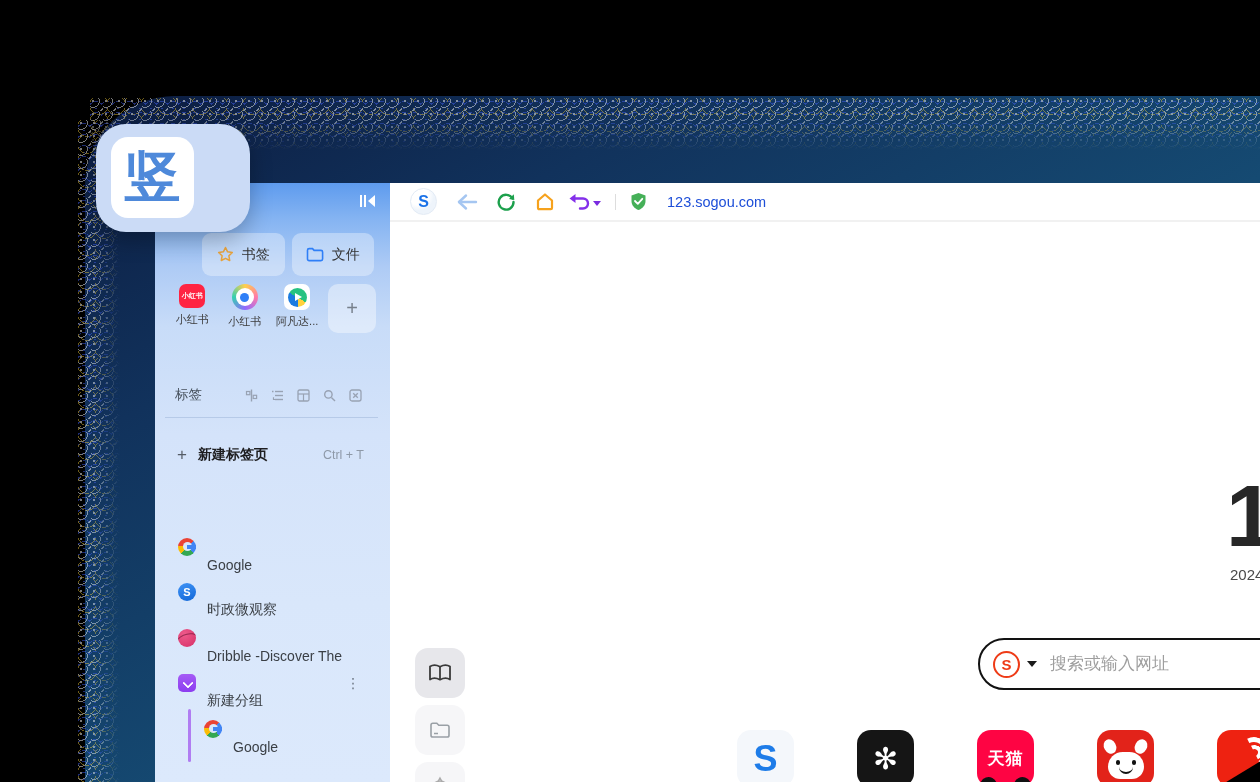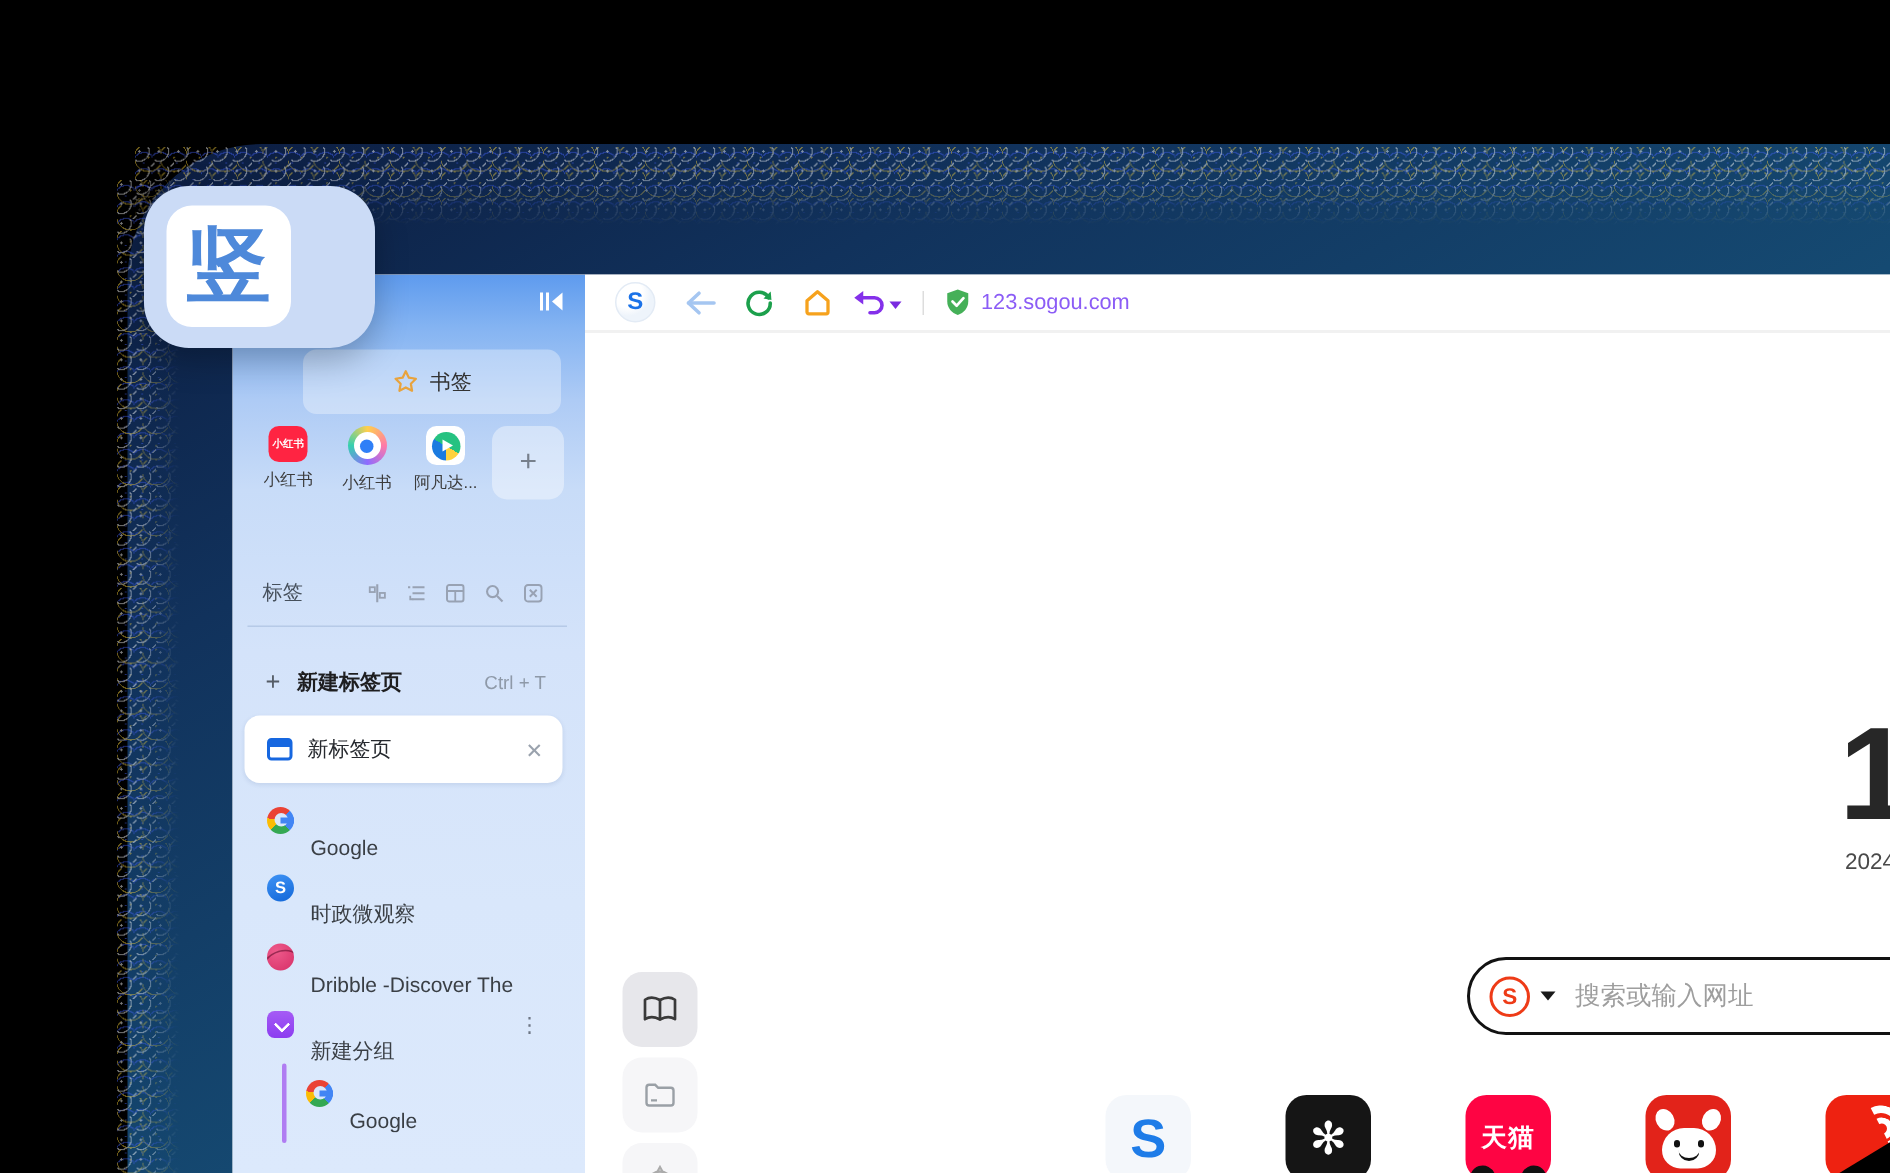--- a/index.html
+++ b/index.html
@@ -115,21 +115,21 @@
   .toolbar { height: 39px; flex: none; display: flex; align-items: center; border-bottom: 2px solid #f1f1f1; }
   .t-logo { width: 27px; height: 27px; border-radius: 50%; margin: 0 15px 0 20px;
     background: radial-gradient(circle at 30% 25%, #ffffff 0 38%, #eef4fb 60%); border: 1px solid #e3ebf5;
     display: flex; align-items: center; justify-content: center; color: #1b72e8; font-weight: 800; font-size: 16px; cursor: pointer; }
   .t-btn { border: none; background: none; display: flex; align-items: center; justify-content: center;
     width: 30px; height: 30px; margin-right: 9px; cursor: pointer; }
   .t-undo-wrap { display: flex; align-items: center; margin-right: 8px; cursor: pointer; }
   .caret-down { width: 0; height: 0; border-left: 4px solid transparent; border-right: 4px solid transparent;
     border-top: 5px solid #7a2be0; margin-left: 2px; margin-top: 3px; }
   .t-divider { width: 1px; height: 16px; background: #ddd; margin: 0 14px 0 6px; }
-  .url-text { font-size: 14.5px; color: #8b5cf6; margin-left: 7px; white-space: nowrap; }
+  .url-text { font-size: 14.5px; color: #1d4ed8; margin-left: 20px; white-space: nowrap; }
 
   
   .content { position: relative; flex: 1; background: #fff; }
   .float-col { position: absolute; left: 25px; top: 426px; display: flex; flex-direction: column; gap: 7px; }
   .fbtn { width: 50px; height: 50px; border-radius: 13px; background: #f6f6f8;
     display: flex; align-items: center; justify-content: center; cursor: pointer; border: none; }
   .fbtn.active { background: #e7e7eb; }
 
   .clock-digit { position: absolute; left: 836px; top: 250px; font-size: 88px; font-weight: 700;
     color: #272727; letter-spacing: -2px; line-height: 1; }
@@ -197,20 +197,26 @@
         </svg>
       </div>
 
       <div class="side-tabs">
         <div class="side-tab">
           <svg width="17" height="17" viewBox="0 0 17 17">
             <path d="M8.5 1.5l2.1 4.3 4.7.7-3.4 3.3.8 4.7-4.2-2.2-4.2 2.2.8-4.7L1.7 6.5l4.7-.7z" fill="none" stroke="#e8a33d" stroke-width="1.5" stroke-linejoin="round"></path>
           </svg>
           <span>书签</span>
         </div>
+        <div class="side-tab">
+          <svg width="18" height="15" viewBox="0 0 18 15">
+            <path d="M1.5 3.2c0-.9.7-1.6 1.6-1.6h3.4l1.6 1.8h6.9c.9 0 1.6.7 1.6 1.6v7c0 .9-.7 1.6-1.6 1.6H3.1c-.9 0-1.6-.7-1.6-1.6z" fill="none" stroke="#2f7ff7" stroke-width="1.6"></path>
+          </svg>
+          <span>文件</span>
+        </div>
       </div>
 
       <div class="bm-row">
         <div class="bm-tile">
           <div class="xh-icon">小红书</div>
           <div class="bm-label">小红书</div>
         </div>
         <div class="bm-tile">
           <div class="ring-icon">
             <div class="ring-in">
@@ -263,25 +269,20 @@
       </div>
 
       <div class="side-divider"></div>
 
       <div class="newtab-row">
         <span class="newtab-plus">+</span>
         <span class="newtab-label">新建标签页</span>
         <span class="newtab-shortcut">Ctrl + T</span>
       </div>
 
-      <div class="active-card">
-        <span class="win-icon"></span>
-        <span class="active-label">新标签页</span>
-        <span class="close-x">✕</span>
-      </div>
 
       <div class="tab-list">
         <div class="tab-item">
           <span class="g-logo"></span>
           <span class="label">Google</span>
         </div>
         <div class="tab-item">
           <span class="sogou-nav-icon">S</span>
           <span class="label">时政微观察</span>
         </div>

